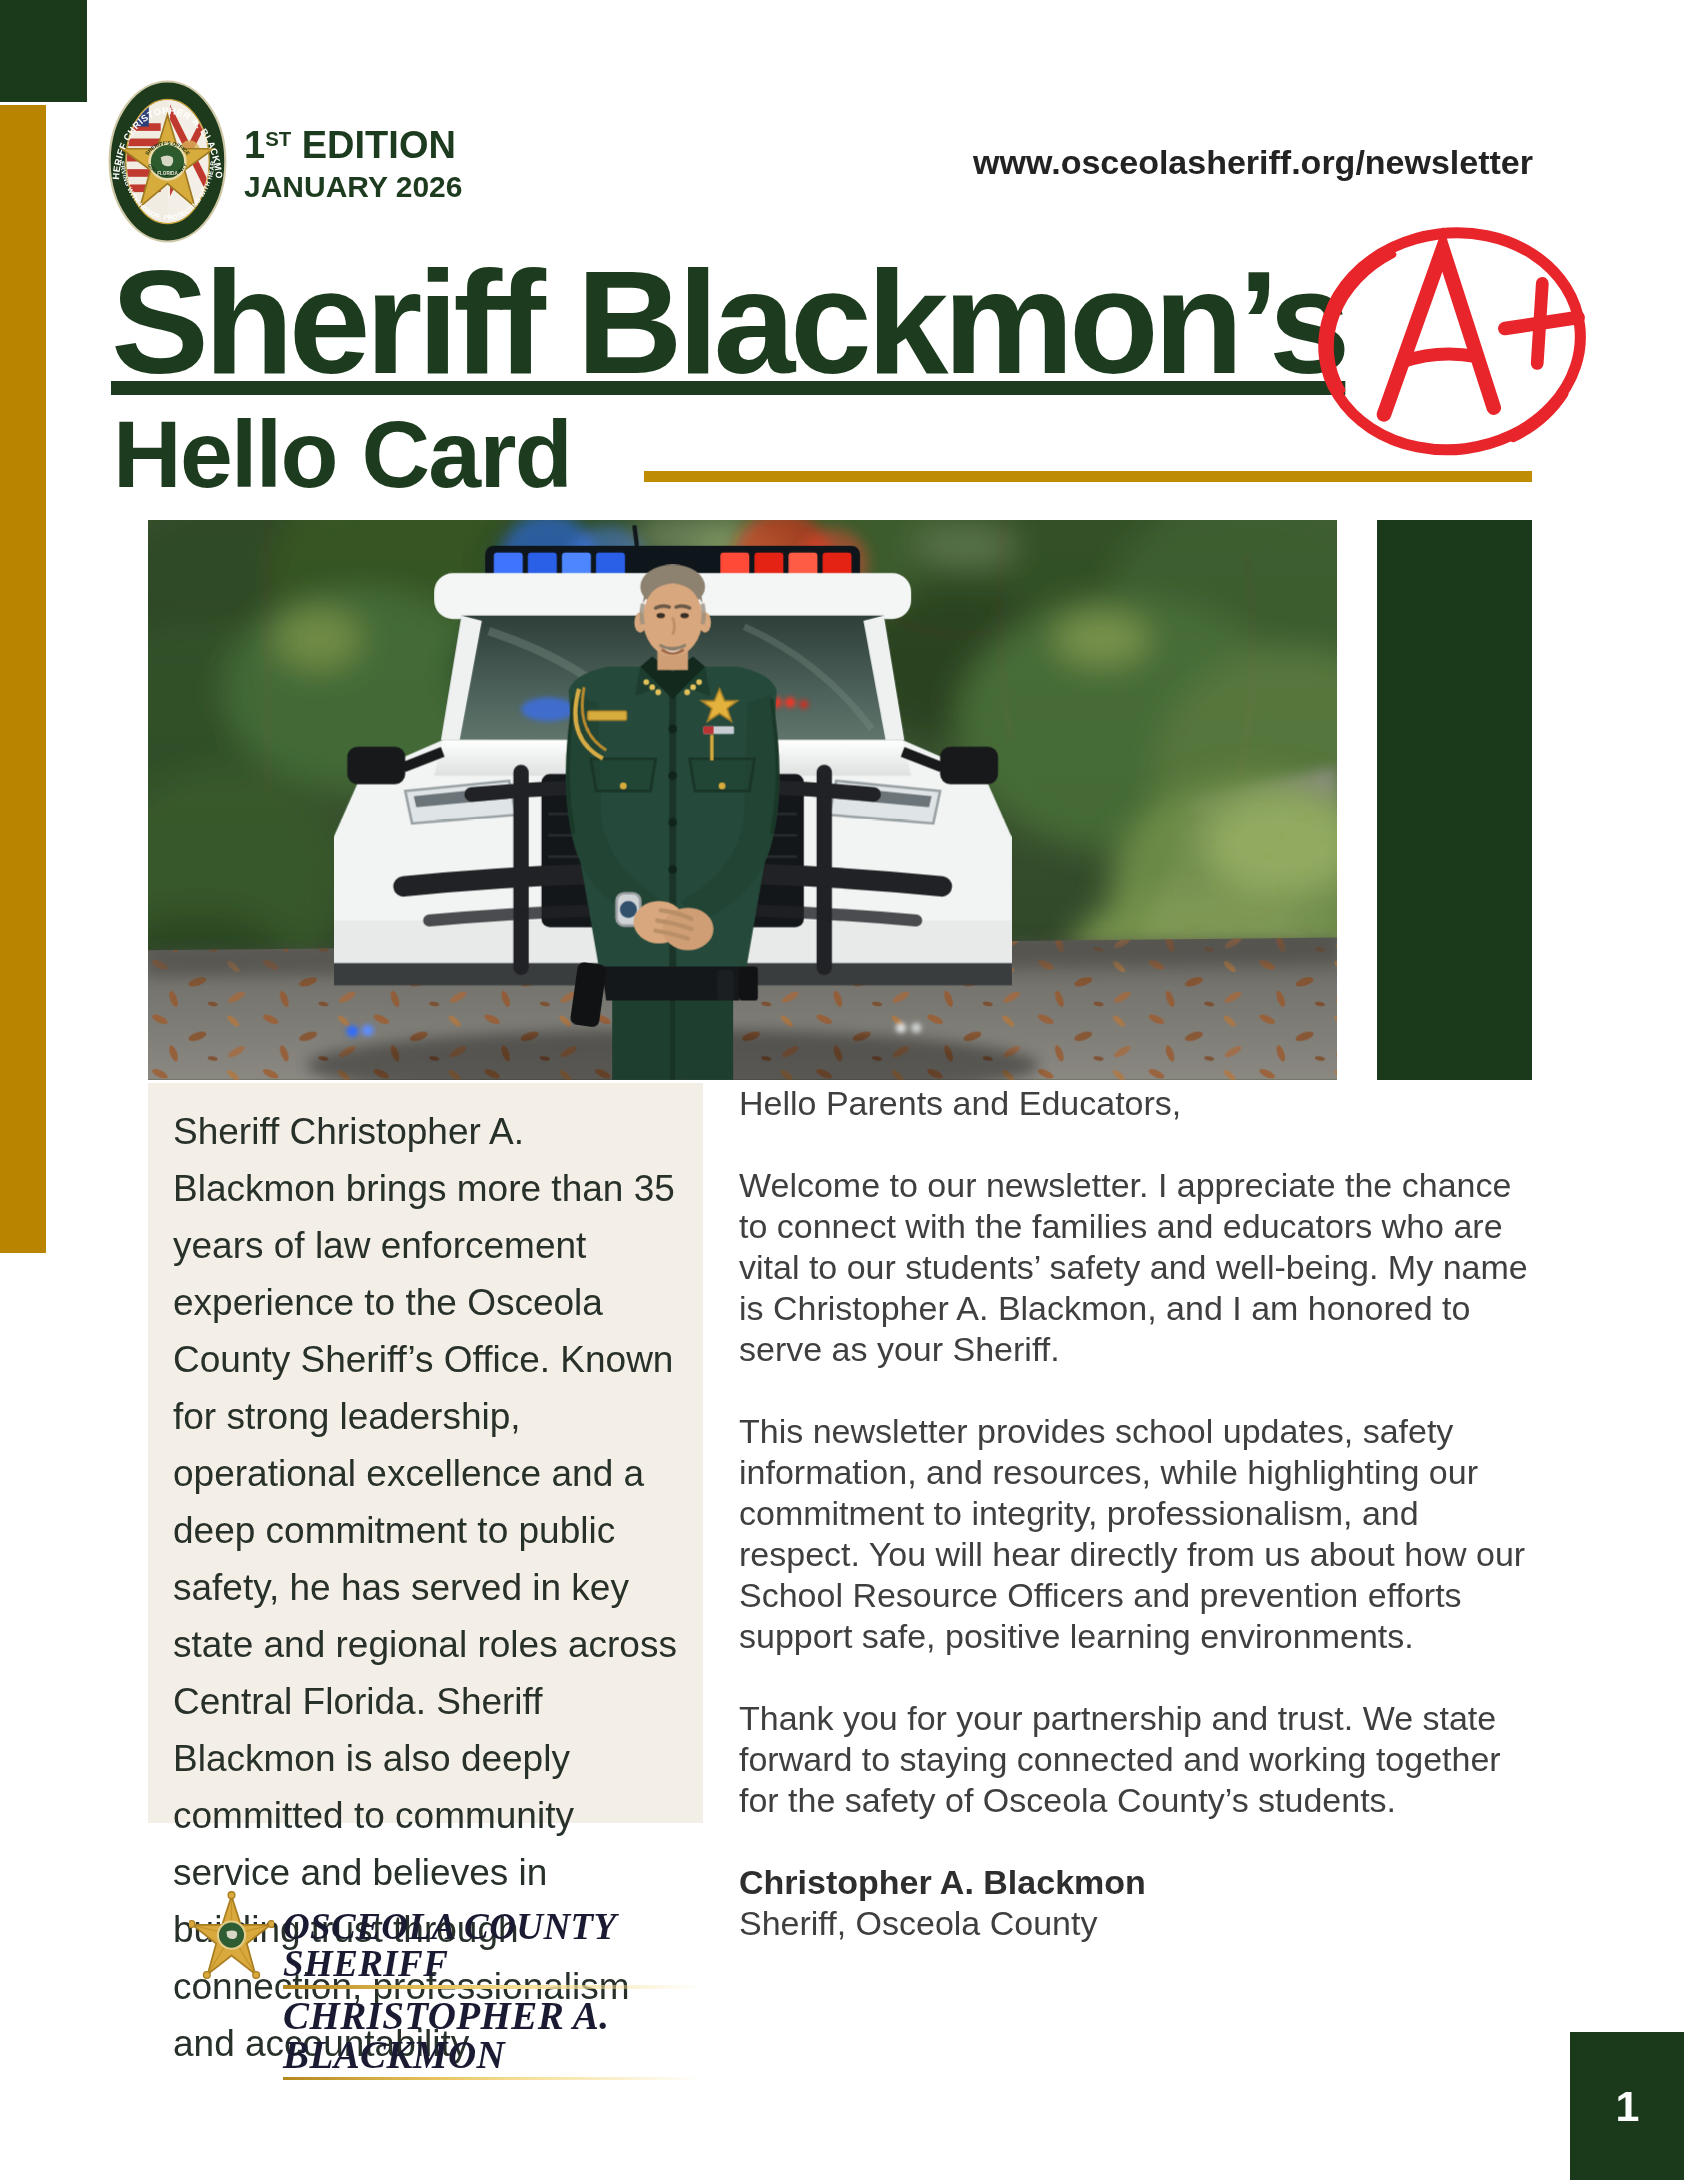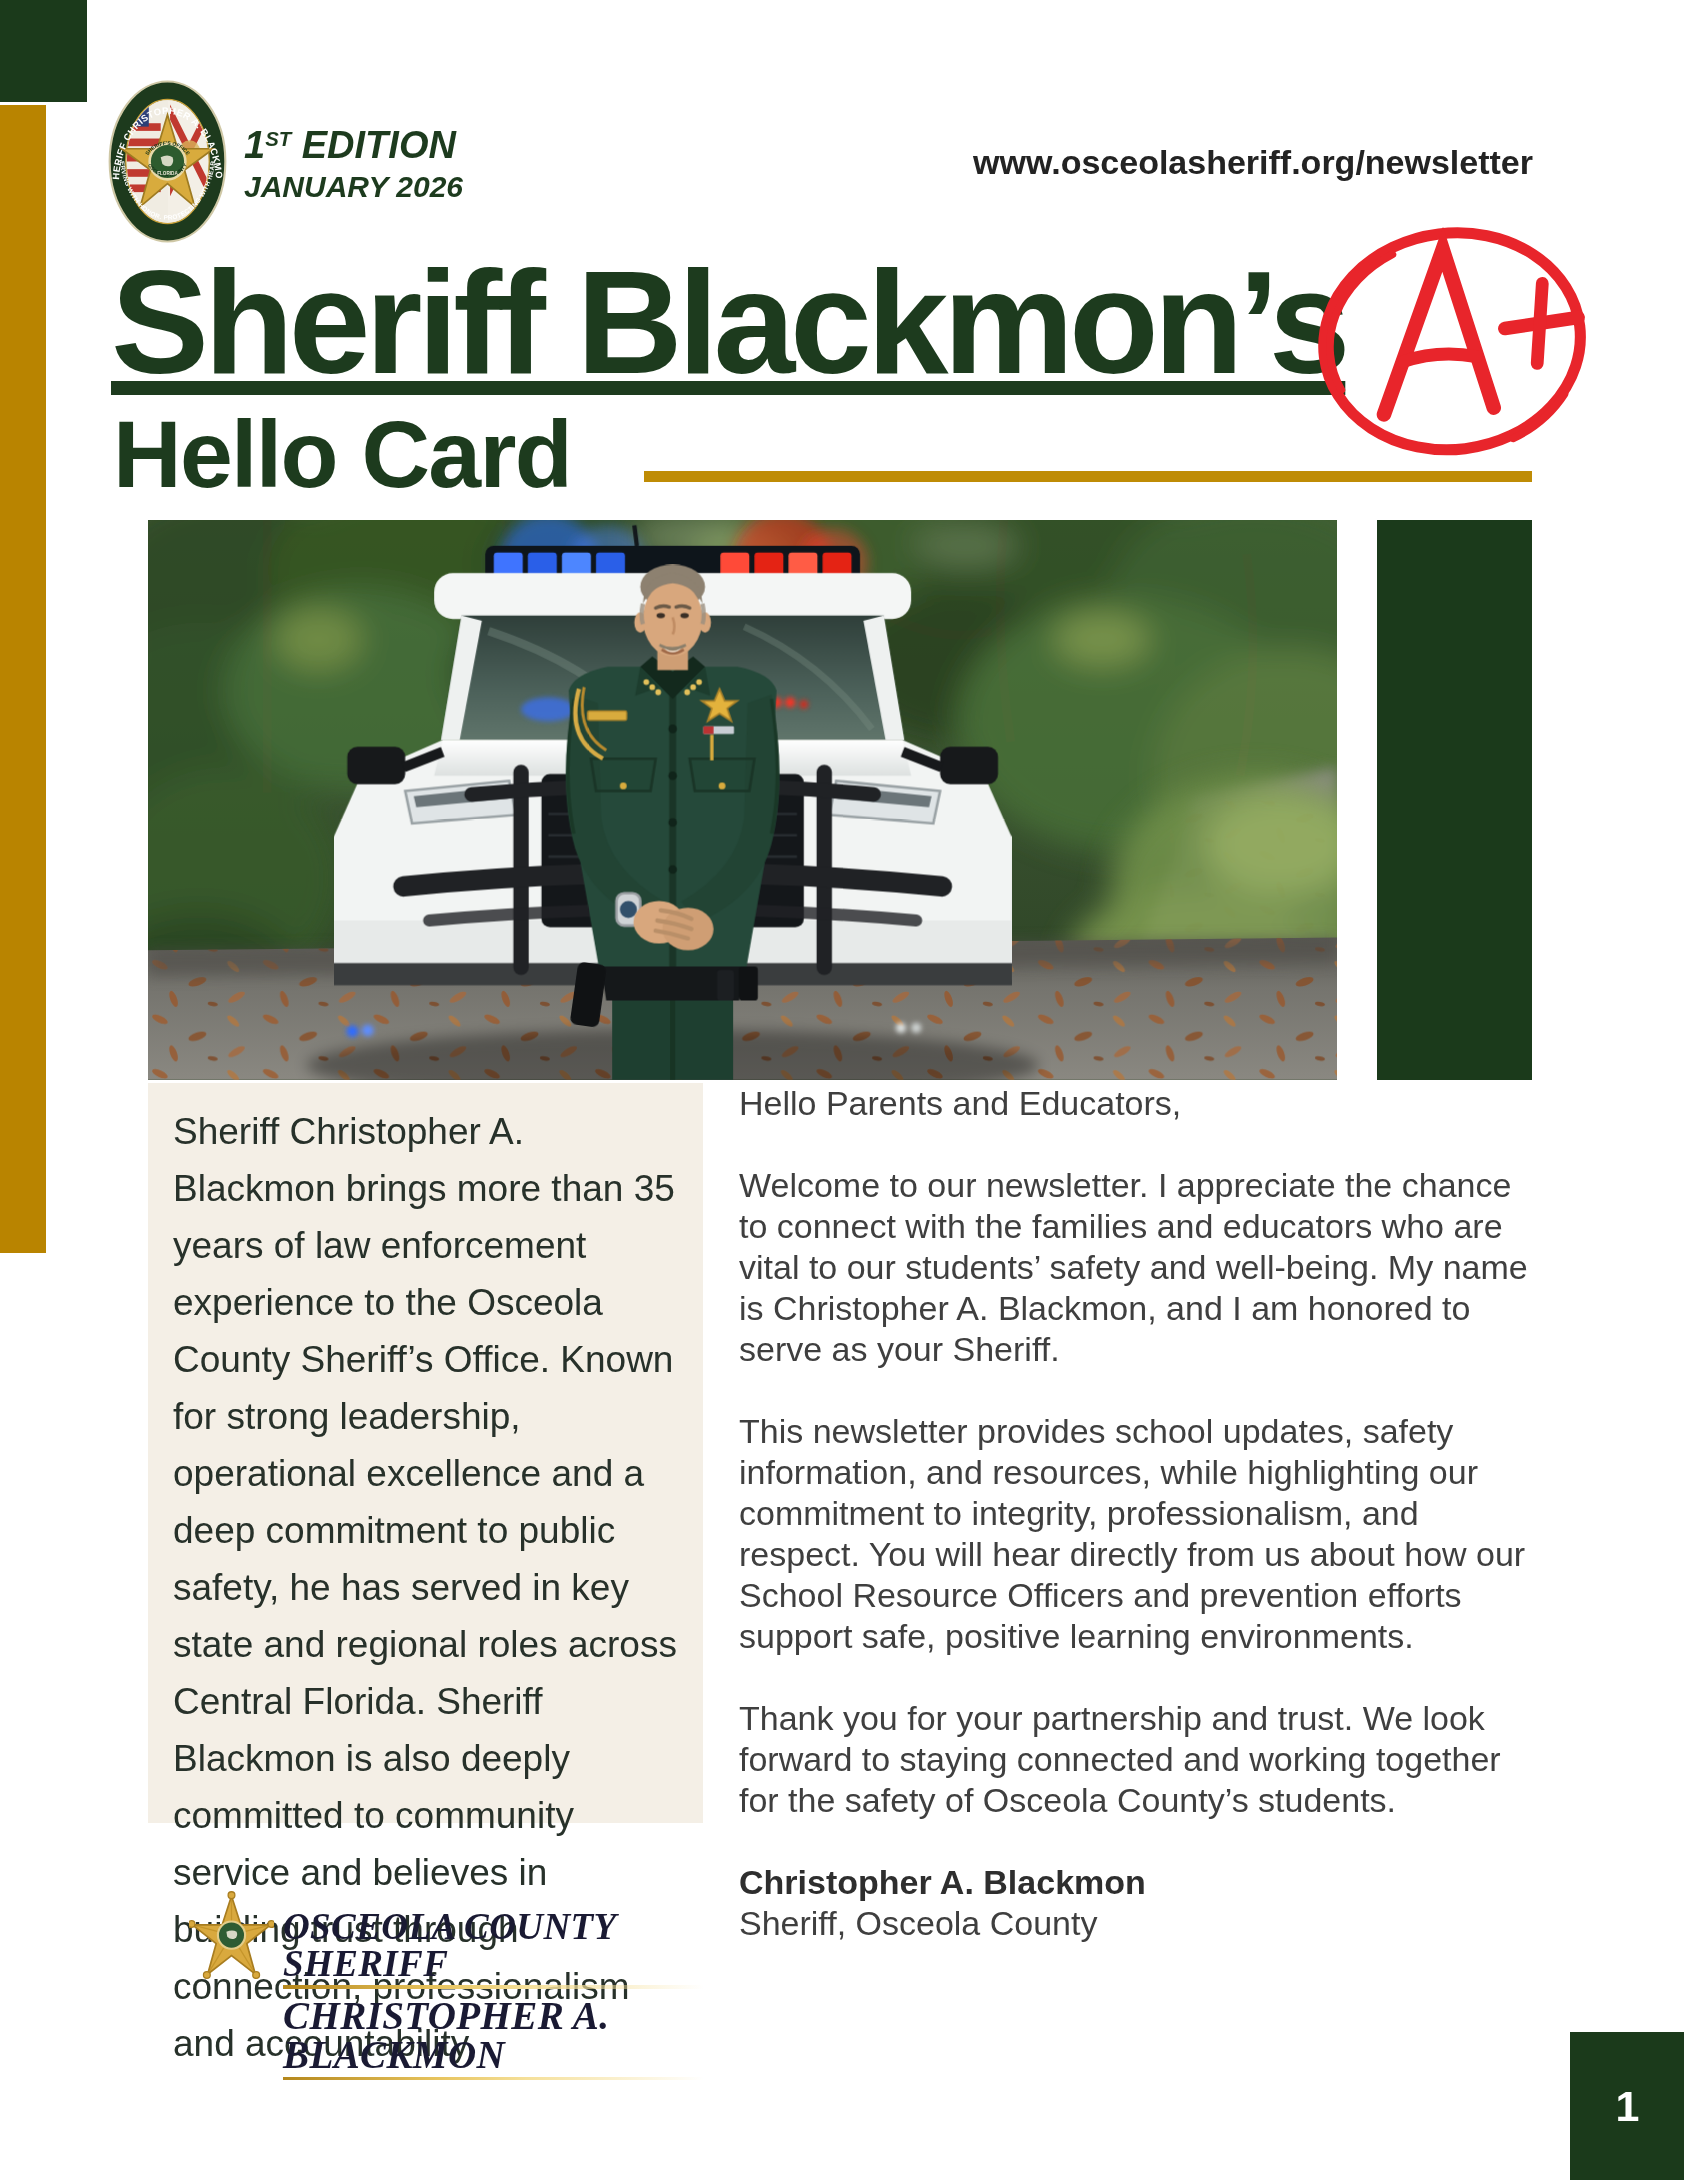--- a/index.html
+++ b/index.html
@@ -7,21 +7,21 @@
     width:1685px;height:2181px;position:relative;background:#ffffff;
     font-family:"Liberation Sans", sans-serif;overflow:hidden;
   }
   .abs{position:absolute;}
 
   
   .corner-green{left:0;top:0;width:87px;height:102px;background:#1b3a1b;}
   .side-gold{left:0;top:105px;width:46px;height:1148px;background:#b98400;}
 
   
-  .edition{left:244px;top:126px;color:#1d3b1e;line-height:1;font-style:italic;}
+  .edition{left:244px;top:126px;color:#1d3b1e;line-height:1;}
   .edition .l1{font-size:38px;font-weight:bold;letter-spacing:0px;}
   .edition .l1 sup{font-size:20.4px;vertical-align:12px;}
   .edition .l2{font-size:30px;font-weight:bold;margin-top:7.7px;}
   .website{right:152px;top:143px;font-size:34px;font-weight:bold;color:#232323;text-align:center;}
 
   
   .title1{left:111px;top:249px;font-size:147px;font-weight:bold;letter-spacing:-5.1px;color:#1d3b1e;line-height:1;text-decoration:underline;}
   .title2{left:113px;top:407px;font-size:95px;font-weight:bold;letter-spacing:-1.7px;color:#1d3b1e;line-height:1;}
   .gold-rule{left:644px;top:471px;width:888px;height:11px;background:#bf8c05;}
 
@@ -377,21 +377,21 @@
 <div class="abs green-block"></div>
 
 <div class="abs bio">
   <span>Sheriff Christopher A. Blackmon brings more than 35 years of law enforcement experience to the Osceola County Sheriff’s Office. Known for strong leadership, operational excellence and a deep commitment to public safety, he has served in key state and regional roles across Central Florida. Sheriff Blackmon is also deeply committed to community service and believes in building trust through connection, professionalism and accountability.</span>
 </div>
 
 <div class="abs letter">
   <p>Hello Parents and Educators,</p>
   <p>Welcome to our newsletter. I appreciate the chance to connect with the families and educators who are vital to our students’ safety and well-being. My name is Christopher A. Blackmon, and I am honored to serve as your Sheriff.</p>
   <p>This newsletter provides school updates, safety information, and resources, while highlighting our commitment to integrity, professionalism, and respect. You will hear directly from us about how our School Resource Officers and prevention efforts support safe, positive learning environments.</p>
-  <p>Thank you for your partnership and trust. We look forward to staying connected and working together for the safety of Osceola County’s students.</p>
+  <p>Thank you for your partnership and trust. We state forward to staying connected and working together for the safety of Osceola County’s students.</p>
   <p class="name">Christopher A. Blackmon</p>
   <p class="role">Sheriff, Osceola County</p>
 </div>
 
 <svg class="abs sig-star" viewBox="0 0 100 112">
   <g stroke="#a87d20" stroke-width="2" fill="#d9a93e">
     <polygon points="50,6 61,40 96,40 68,62 78,98 50,76 22,98 32,62 4,40 39,40"></polygon>
   </g>
   <g stroke="#b8891f" stroke-width="1.5" opacity="0.6">
     <line x1="50" y1="6" x2="50" y2="52"></line>

